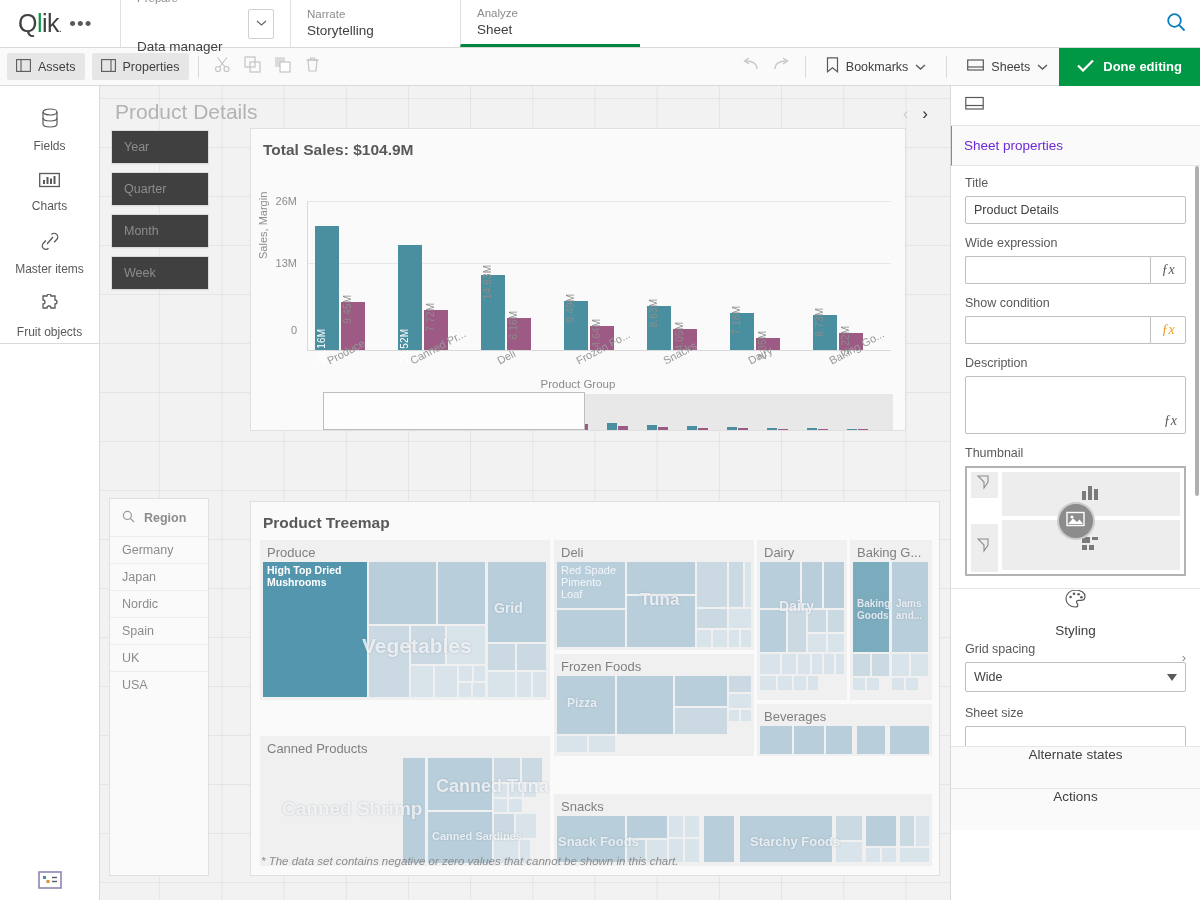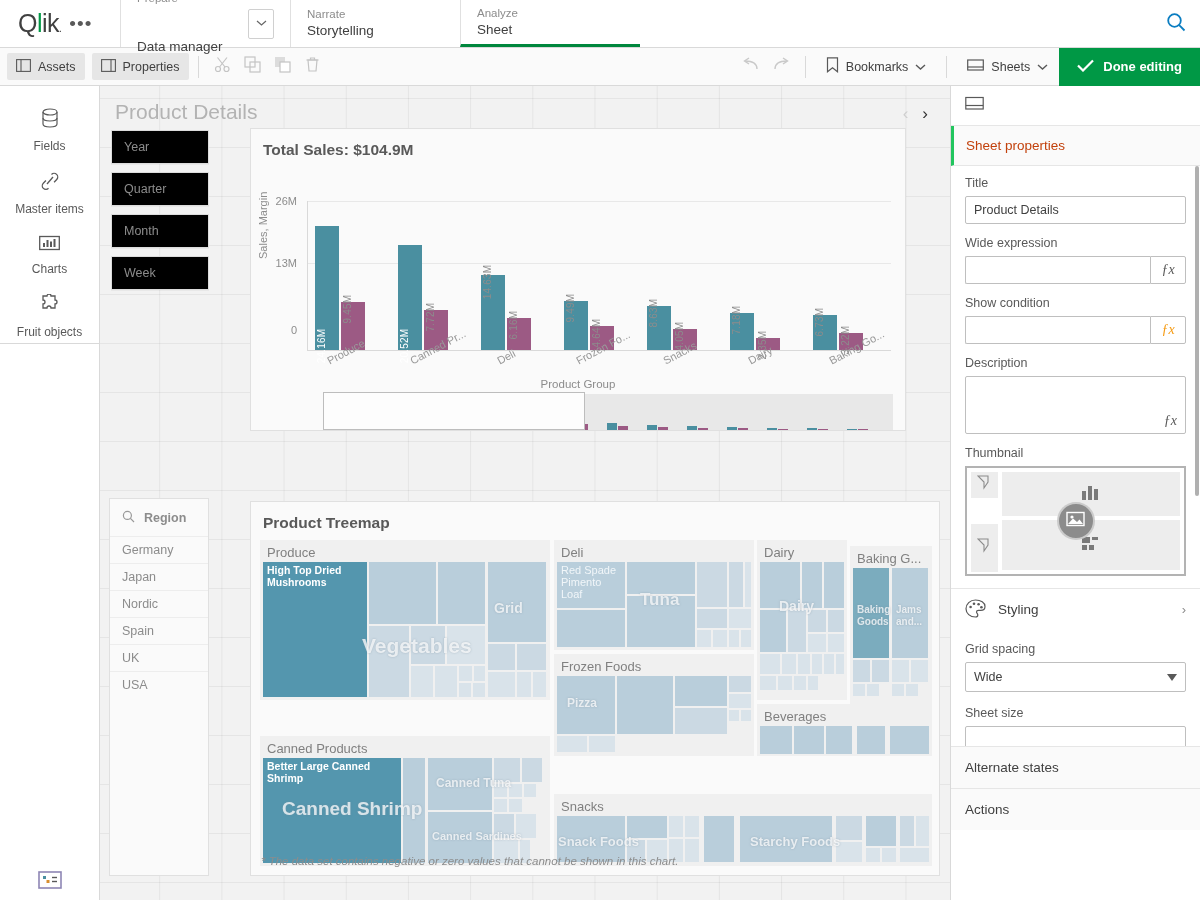--- a/index.html
+++ b/index.html
@@ -100,21 +100,21 @@
   }
   .sheet-title {
     position:absolute; left: 15px; top: 14px; font-size: 21px; color:#b3b3b3;
   }
   .sheet-nav { position:absolute; right: 22px; top: 18px; display:flex; gap:14px; align-items:center;}
   .nav-arrow { font-size:17px; color:#cfcfcf; }
   .nav-arrow.enabled { color:#333; }
 
   
   .filterbox {
-    position:absolute; background:#000000; border:1px solid #dcdcdc;
+    position:absolute; background:#404040; border:1px solid #dcdcdc;
     font-size: 12.5px; color:#8c8c8c; padding: 9px 12px;
     box-shadow: 0 1px 0 rgba(0,0,0,0.04);
   }
 
   
   .obj {
     position:absolute; background:#fafafa; border:1px solid #e0e0e0;
   }
   .obj-title { font-size: 15.5px; font-weight: bold; color:#595959; padding: 12px 0 0 12px;}
 
@@ -175,21 +175,21 @@
   .tm-note { position:absolute; left: 10px; bottom: 8px; font-size: 11.5px; color:#8c8c8c; font-style: italic;}
 
   
   .rightpanel {
     width: 250px; background:#fff; border-left:1px solid #d9d9d9;
     display:flex; flex-direction:column; position:relative; overflow:hidden;
   }
   .rp-tabs { height: 40px; display:flex; align-items:center; padding-left: 14px; border-bottom:1px solid #e6e6e6;}
   .rp-section-head {
     height: 40px; display:flex; align-items:center; padding-left: 12px;
-    font-size: 13.5px; color:#c2410c; border-left: 3px solid #22c55e;
+    font-size: 13.5px; color:#6d28d9; border-left: 1px solid #22c55e;
     background:#fafafa; border-bottom:1px solid #e6e6e6;
   }
   .rp-body { flex:1; overflow:hidden; position:relative; }
   .rp-field { padding: 10px 14px 2px 14px; }
   .rp-label { font-size: 12.5px; color:#595959; margin-bottom: 6px; }
   .rp-input {
     height: 28px; border:1px solid #bfbfbf; background:#fff; border-radius:2px;
     display:flex; align-items:center; padding: 0 8px; font-size: 12.5px; color:#404040;
   }
   .rp-input-fx { display:flex; }
@@ -207,21 +207,21 @@
   .thumb-box { height: 110px; border:2px solid #b3b3b3; background:#fff; position:relative; overflow:hidden;}
   .thumb-cell { position:absolute; background:#ededed; }
   .thumb-overlay {
     position:absolute; left:50%; top:50%; transform:translate(-50%,-50%);
     width:38px; height:38px; border-radius:50%; background:#8c8c8c;
     display:flex; align-items:center; justify-content:center;
     border: 2px solid rgba(255,255,255,0.55);
   }
   .rp-row {
     height: 42px; display:flex; align-items:center; padding: 0 14px;
-    border-top:1px solid #e6e6e6; font-size: 13.5px; color:#404040; gap: 12px;
+    border-top:1px solid #e6e6e6; font-size: 13.5px; color:#404040; gap: 12px; flex-direction: column;
   }
   .rp-row .chev { margin-left:auto; color:#8c8c8c; font-size:13px;}
   .select-box {
     height:30px; border:1px solid #bfbfbf; border-radius:2px; display:flex; align-items:center;
     padding: 0 8px; font-size:12.5px; color:#404040; justify-content:space-between; background:#fff;
   }
   .caret-down { width:0;height:0;border-left:5px solid transparent;border-right:5px solid transparent;border-top:7px solid #595959;}
   .rp-scroll {
     position:absolute; right:1px; top:0px; width:4px; height: 330px; background:#b0b0b0; border-radius:2px;
   }
@@ -392,42 +392,42 @@
   <div class="asset-rail">
     <div class="asset-item">
       <span>
         <svg width="20" height="21" viewBox="0 0 20 21">
             <ellipse cx="10" cy="4" rx="7" ry="3" stroke="#595959" stroke-width="1.2" fill="none"></ellipse>
             <path d="M3 4 v12 c0 1.7 3.1 3 7 3 s7-1.3 7-3 V4" stroke="#595959" stroke-width="1.2" fill="none"></path>
             <path d="M3 10 c0 1.7 3.1 3 7 3 s7-1.3 7-3" stroke="#595959" stroke-width="1.2" fill="none"></path>
           </svg>
       </span>
       <span class="lbl">Fields</span>
-    </div>
-    <div class="asset-item">
-      <span>
-        <svg width="22" height="21" viewBox="0 0 22 21">
-            <path d="M8 13 L14 6" stroke="#595959" stroke-width="1.3"></path>
-            <path d="M12.5 3.5 a3.6 3.6 0 0 1 5.2 5 l-2.6 2.8" stroke="#595959" stroke-width="1.3" fill="none"></path>
-            <path d="M9.5 17.3 a3.6 3.6 0 0 1 -5.2 -5 l2.6 -2.8" stroke="#595959" stroke-width="1.3" fill="none"></path>
-          </svg>
-      </span>
-      <span class="lbl">Master items</span>
     </div>
     <div class="asset-item">
       <span>
         <svg width="21" height="18" viewBox="0 0 21 18">
             <rect x="0.7" y="2.5" width="19.6" height="13" stroke="#595959" stroke-width="1.3" fill="none"></rect>
             <rect x="4" y="9" width="2" height="4" fill="#595959"></rect>
             <rect x="7.5" y="6" width="2" height="7" fill="#595959"></rect>
             <rect x="11" y="7.5" width="2" height="5.5" fill="#595959"></rect>
             <rect x="14.5" y="5" width="2" height="8" fill="#595959"></rect>
           </svg>
       </span>
       <span class="lbl">Charts</span>
+    </div>
+    <div class="asset-item">
+      <span>
+        <svg width="22" height="21" viewBox="0 0 22 21">
+            <path d="M8 13 L14 6" stroke="#595959" stroke-width="1.3"></path>
+            <path d="M12.5 3.5 a3.6 3.6 0 0 1 5.2 5 l-2.6 2.8" stroke="#595959" stroke-width="1.3" fill="none"></path>
+            <path d="M9.5 17.3 a3.6 3.6 0 0 1 -5.2 -5 l2.6 -2.8" stroke="#595959" stroke-width="1.3" fill="none"></path>
+          </svg>
+      </span>
+      <span class="lbl">Master items</span>
     </div>
     <div class="asset-item">
       <span>
         <svg width="22" height="21" viewBox="0 0 22 21">
             <path d="M8 2 a2 2 0 0 1 4 0 h4 v4 a2 2 0 0 1 0 4 v4 h-4 a2 2 0 0 0 -4 0 H4 v-4 a2 2 0 0 0 0 -4 V2 Z" stroke="#595959" stroke-width="1.3" fill="none"></path>
           </svg>
       </span>
       <span class="lbl">Fruit objects</span>
     </div>
     <div class="rail-divider"></div>
@@ -671,21 +671,21 @@
           <div class="tm-cell pale" style="left:55px; top:114px; width:10px; height:20px;"></div>
           <div class="tm-cell pale" style="left:67px; top:114px; width:10px; height:20px;"></div>
           <div class="tm-cell pale" style="left:79px; top:114px; width:8px; height:20px;"></div>
           <div class="tm-cell pale" style="left:3px; top:136px; width:16px; height:14px;"></div>
           <div class="tm-cell pale" style="left:21px; top:136px; width:14px; height:14px;"></div>
           <div class="tm-cell pale" style="left:37px; top:136px; width:12px; height:14px;"></div>
           <div class="tm-cell pale" style="left:51px; top:136px; width:10px; height:14px;"></div>
           <span class="tm-ghost" style="left:22px; top:58px; font-size:14px;">Dairy</span>
         </div>
 
-        <div class="tm-group" style="left:590px; top:6px; width:82px; height:160px;">
+        <div class="tm-group" style="left:590px; top:0; width:82px; height:160px;">
           <div class="tm-h">Baking G...</div>
           <div class="tm-cell dark" style="left:3px; top:22px; width:36px; height:90px; opacity:0.75;"></div>
           <div class="tm-cell" style="left:42px; top:22px; width:36px; height:90px;"></div>
           <div class="tm-cell light" style="left:3px; top:114px; width:17px; height:22px;"></div>
           <div class="tm-cell light" style="left:22px; top:114px; width:17px; height:22px;"></div>
           <div class="tm-cell pale" style="left:42px; top:114px; width:17px; height:22px;"></div>
           <div class="tm-cell pale" style="left:61px; top:114px; width:17px; height:22px;"></div>
           <div class="tm-cell pale" style="left:3px; top:138px; width:12px; height:12px;"></div>
           <div class="tm-cell pale" style="left:17px; top:138px; width:12px; height:12px;"></div>
           <div class="tm-cell pale" style="left:42px; top:138px; width:12px; height:12px;"></div>
@@ -713,39 +713,36 @@
           <div class="tm-h">Beverages</div>
           <div class="tm-cell" style="left:3px; top:22px; width:32px; height:28px;"></div>
           <div class="tm-cell" style="left:37px; top:22px; width:30px; height:28px;"></div>
           <div class="tm-cell" style="left:69px; top:22px; width:26px; height:28px;"></div>
           <div class="tm-cell" style="left:100px; top:22px; width:28px; height:28px;"></div>
           <div class="tm-cell" style="left:133px; top:22px; width:39px; height:28px;"></div>
         </div>
 
         <div class="tm-group" style="left:0; top:196px; width:290px; height:130px;">
           <div class="tm-h">Canned Products</div>
-          <div class="tm-cell dark" style="left:3px; top:22px; width:138px; height:105px;">
-            <span class="tm-leaf-label">Better Large Canned Shrimp</span>
-          </div>
           <div class="tm-cell" style="left:143px; top:22px; width:22px; height:105px;"></div>
           <div class="tm-cell" style="left:168px; top:22px; width:64px; height:52px;"></div>
           <div class="tm-cell" style="left:168px; top:76px; width:64px; height:51px;"></div>
           <div class="tm-cell light" style="left:234px; top:22px; width:26px; height:24px;"></div>
           <div class="tm-cell light" style="left:262px; top:22px; width:20px; height:24px;"></div>
           <div class="tm-cell pale" style="left:234px; top:48px; width:13px; height:13px;"></div>
           <div class="tm-cell pale" style="left:249px; top:48px; width:13px; height:13px;"></div>
           <div class="tm-cell pale" style="left:264px; top:48px; width:12px; height:13px;"></div>
           <div class="tm-cell pale" style="left:234px; top:63px; width:13px; height:13px;"></div>
           <div class="tm-cell pale" style="left:249px; top:63px; width:13px; height:13px;"></div>
           <div class="tm-cell light" style="left:234px; top:78px; width:20px; height:24px;"></div>
           <div class="tm-cell pale" style="left:256px; top:78px; width:20px; height:24px;"></div>
           <div class="tm-cell pale" style="left:234px; top:104px; width:24px; height:23px;"></div>
           <div class="tm-cell pale" style="left:260px; top:104px; width:10px; height:23px;"></div>
           <span class="tm-ghost" style="left:22px; top:62px; font-size:19px;">Canned Shrimp</span>
-          <span class="tm-ghost" style="left:176px; top:40px; font-size:12px;">Canned Tuna</span>
+          <span class="tm-ghost" style="left:176px; top:40px; font-size:18px;">Canned Tuna</span>
           <span class="tm-ghost" style="left:172px; top:94px; font-size:11px;">Canned Sardines</span>
         </div>
 
         <div class="tm-group" style="left:294px; top:254px; width:378px; height:72px;">
           <div class="tm-h">Snacks</div>
           <div class="tm-cell" style="left:3px; top:22px; width:68px; height:46px;"></div>
           <div class="tm-cell" style="left:73px; top:22px; width:40px; height:22px;"></div>
           <div class="tm-cell light" style="left:73px; top:46px; width:18px; height:22px;"></div>
           <div class="tm-cell pale" style="left:93px; top:46px; width:20px; height:22px;"></div>
           <div class="tm-cell pale" style="left:115px; top:22px; width:14px; height:21px;"></div>

